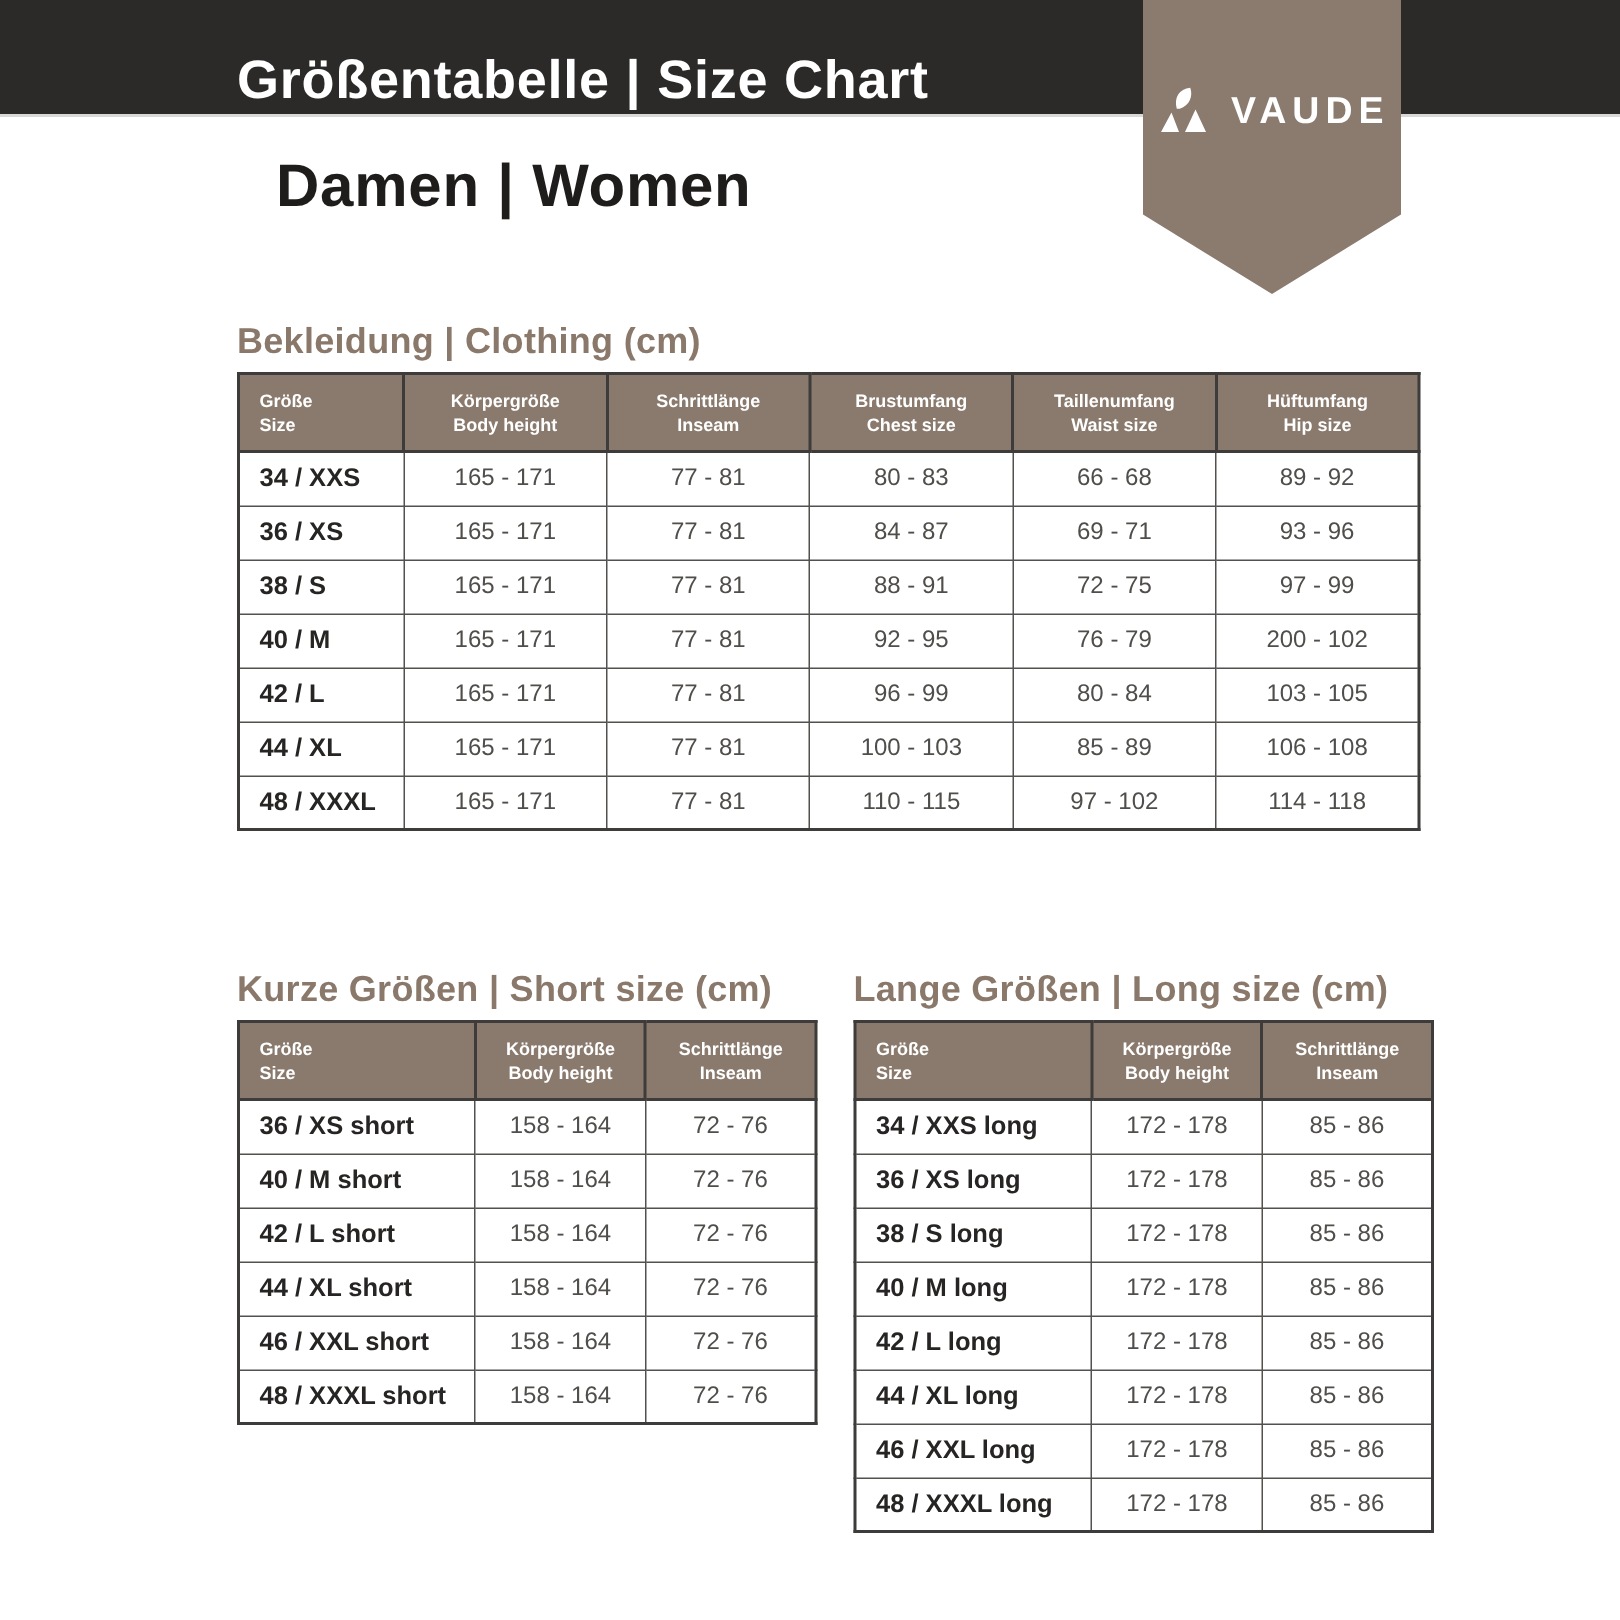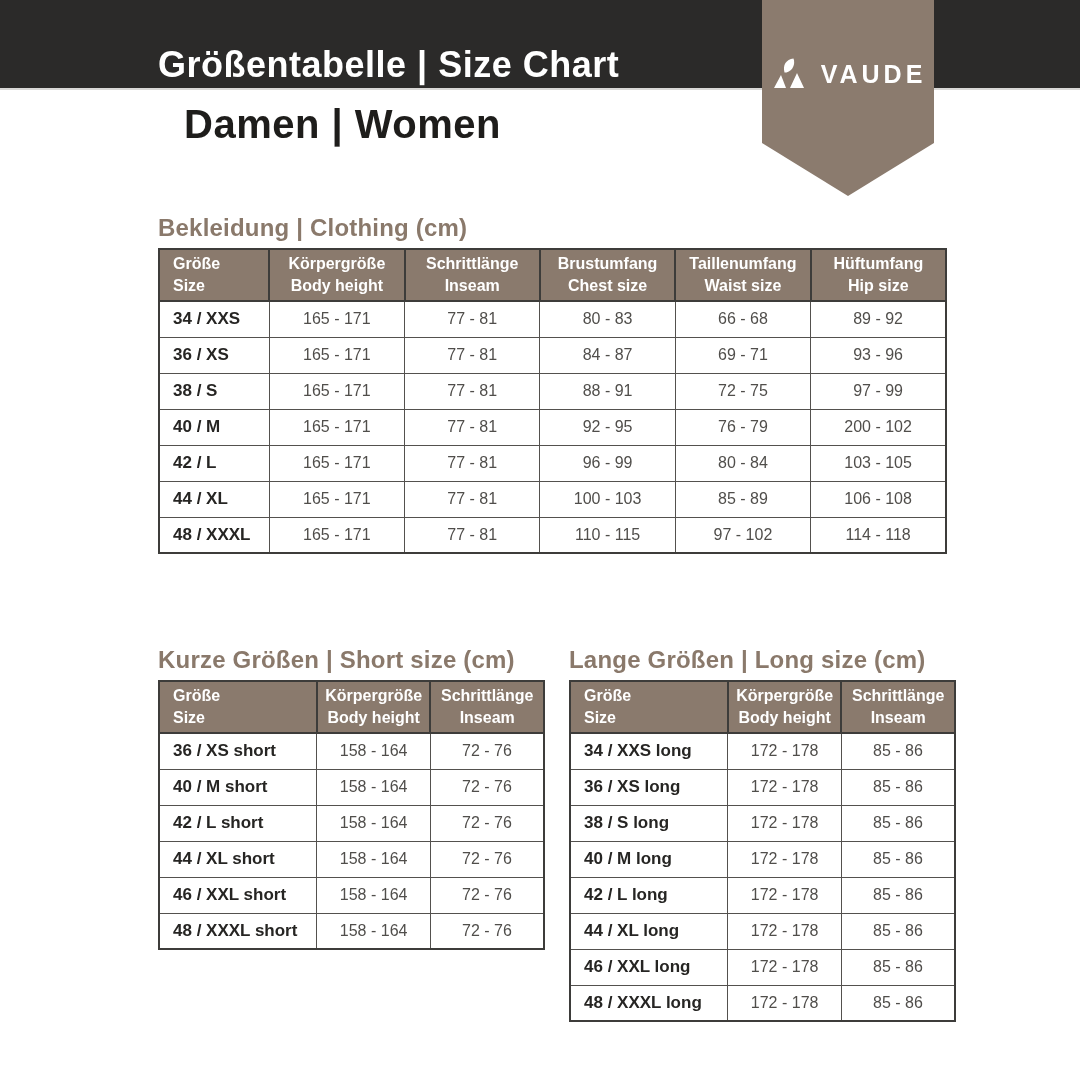--- a/index.html
+++ b/index.html
@@ -7,21 +7,21 @@
   body {
     position:relative;
     background:#ffffff;
     font-family:"Liberation Sans", sans-serif;
     overflow:hidden;
   }
 
   
   .banner {
     position:absolute; left:0; top:0;
-    width:1080px; height:90px;
+    width:1080px; height:78px;
     background:var(--banner_black, #2b2a29);
     border-bottom:2px solid #d9d8d6;
   }
   .banner-title {
     position:absolute; left:158px; bottom:2px;
     color:#ffffff; font-size:36px; font-weight:bold;
     letter-spacing:0.5px; white-space:nowrap;
   }
   .subtitle {
     position:absolute; left:184px; top:102px;
@@ -66,21 +66,21 @@
     background:#ffffff;
     border:2px solid #3d3c3a;
   }
   .main-table  { left:158px; top:248px; width:789px; }
   .short-table { left:158px; top:680px; width:387px; }
   .long-table  { left:569px; top:680px; width:387px; }
 
   th {
     background:var(--header_brown, #8a7a6d);
     color:#ffffff;
-    font-size:16px; font-weight:bold;
+    font-size:12px; font-weight:bold;
     height:52px; line-height:1.35;
     text-align:center; vertical-align:middle;
     border:2px solid #3d3c3a;
   }
   th:first-child { text-align:left; padding-left:13px; }
   td {
     height:36px;
     font-size:16px; color:#504e4b;
     text-align:center; vertical-align:middle;
     border:1.5px solid #53514e;

